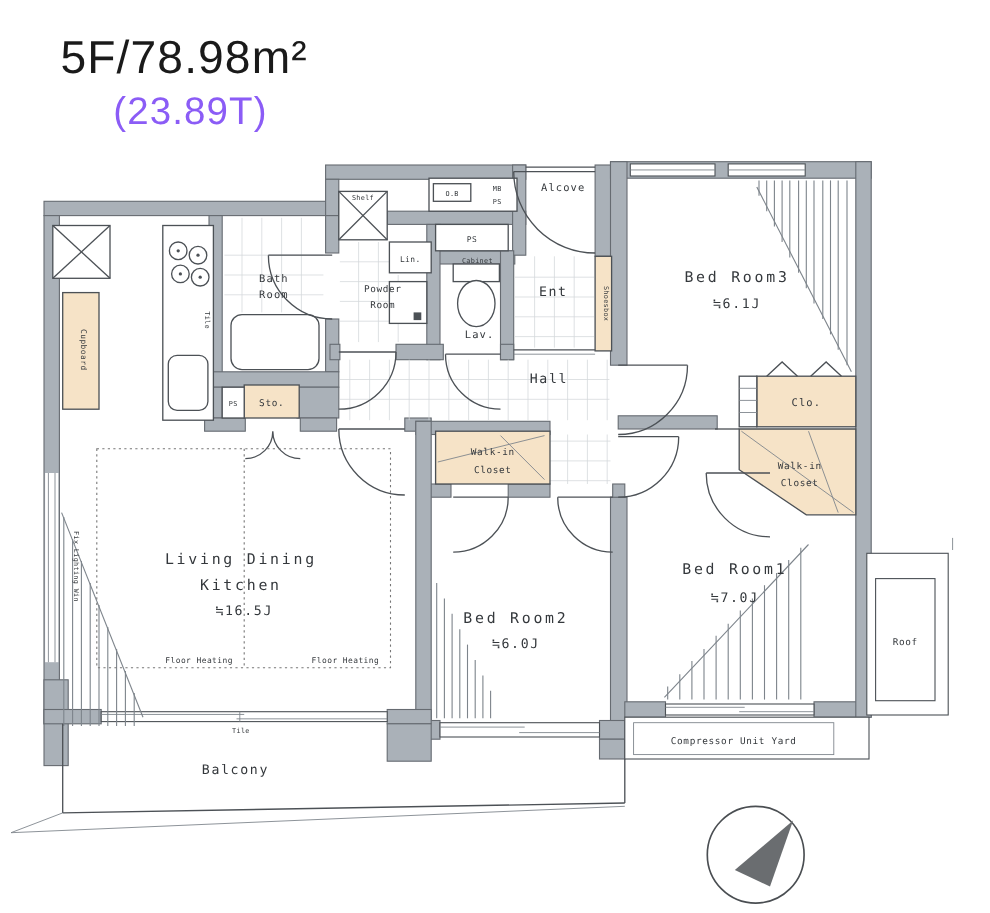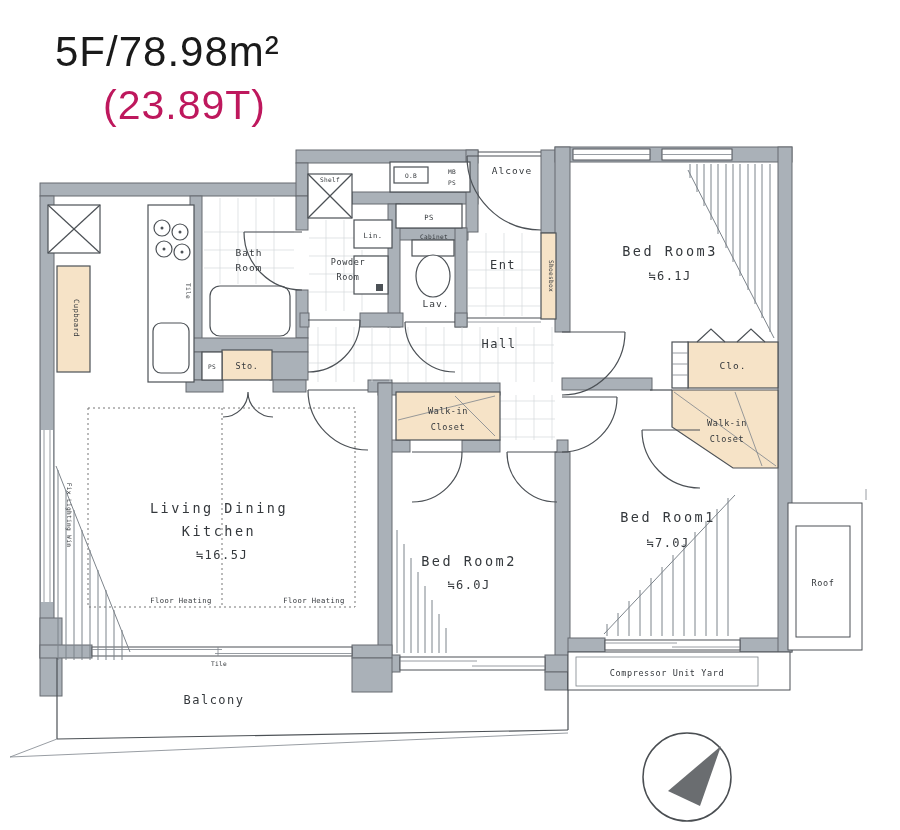--- a/index.html
+++ b/index.html
@@ -1,18 +1,18 @@
 <!DOCTYPE html>
 <html><head>
 <meta charset="utf-8">
 <style>
   html,body{margin:0;padding:0;background:#fff;}
   body{width:900px;height:830px;position:relative;font-family:"Liberation Sans",sans-serif;}
   .title{position:absolute;left:55px;top:28px;font-size:42px;font-weight:500;color:#1a1a1a;letter-spacing:1px;}
-  .subtitle{position:absolute;left:103px;top:82px;font-size:41px;font-weight:500;color:#be185d;letter-spacing:1px;}
+  .subtitle{position:absolute;left:103px;top:82px;font-size:35px;font-weight:500;color:#8b5cf6;letter-spacing:1px;}
   svg{position:absolute;left:0;top:0;}
   .wall{fill:#aab1b8;stroke:#666b71;stroke-width:1;}
   .wht{fill:#ffffff;stroke:#4c5156;stroke-width:1.2;}
   .tan{fill:#f6e3c7;stroke:#4c5156;stroke-width:1.2;}
   .ln{stroke:#4c5156;stroke-width:1.2;fill:none;}
   .thin{stroke:#7d848b;stroke-width:0.8;fill:none;}
   .grid{stroke:#d4d8db;stroke-width:0.7;}
   .hatch{stroke:#7d848b;stroke-width:1;}
   .dot{fill:none;stroke:#777;stroke-width:1;stroke-dasharray:2 3;}
   text.lbl{font-family:"DejaVu Sans Mono","DejaVu Sans",monospace;fill:#34383c;text-anchor:middle;}

